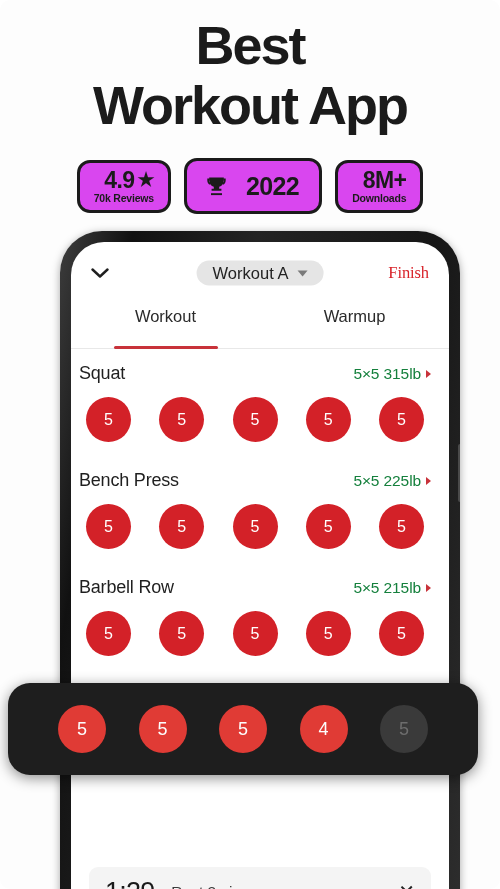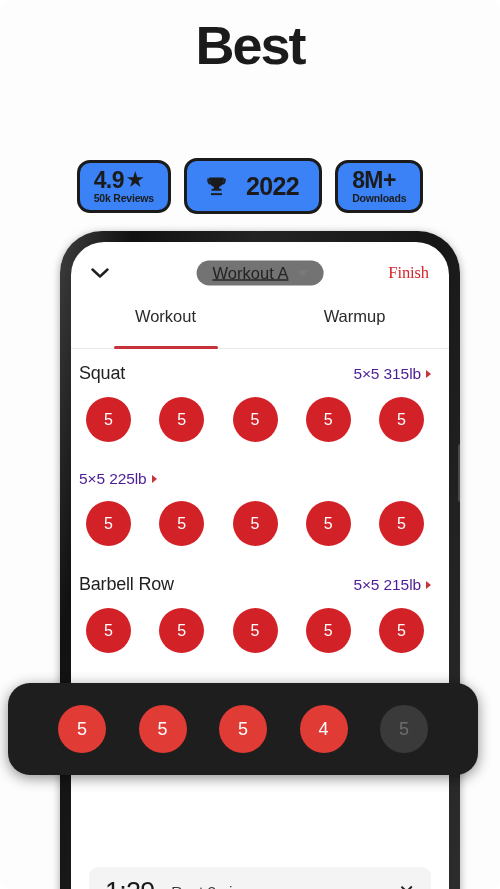--- a/index.html
+++ b/index.html
@@ -45,25 +45,25 @@
     left: 0;
     width: 500px;
     display: flex;
     justify-content: center;
     align-items: center;
     gap: 13px;
   }
   .badge {
     border: 3px solid #1b1b1b;
     border-radius: 13px;
-    background: #3b82f6;
+    background: #d946ef;
     padding: 5px 14px 6px 14px;
     display: flex;
     flex-direction: column;
-    align-items: flex-start;
+    align-items: flex-end;
     justify-content: center;
     min-height: 52px;
   }
   .badge-main {
     font-size: 23px;
     font-weight: bold;
     color: #1b1b1b;
     line-height: 1.05;
     display: flex;
     align-items: center;
@@ -129,29 +129,28 @@
   .chev-down {
     width: 26px; height: 26px;
     display: flex; align-items: center; justify-content: center;
     cursor: pointer;
   }
   .workout-pill {
     position: absolute;
     left: 50%;
     top: 50%;
     transform: translate(-50%,-50%);
-    background: #737373;
+    background: #e5e5e5;
     border-radius: 18px;
     height: 25px;
     display: flex;
     align-items: center;
     gap: 9px;
     padding: 0 16px;
     cursor: pointer;
-    text-decoration: underline;
   }
   .workout-pill-label {
     font-size: 16.5px;
     color: #232323;
   }
   .caret {
     width: 0; height: 0;
     border-left: 5px solid transparent;
     border-right: 5px solid transparent;
     border-top: 6px solid #7a7a7a;
@@ -202,21 +201,21 @@
     align-items: center;
     justify-content: space-between;
   }
   .ex-name {
     font-size: 18px;
     color: #1f1f1f;
     letter-spacing: -0.2px;
   }
   .ex-meta {
     font-size: 15.5px;
-    color: #4c1d95;
+    color: #15803d;
     display: flex;
     align-items: center;
     gap: 5px;
     cursor: pointer;
     letter-spacing: -0.1px;
   }
   .meta-chev {
     width: 0; height: 0;
     border-top: 4.5px solid transparent;
     border-bottom: 4.5px solid transparent;
@@ -302,30 +301,31 @@
     cursor: pointer;
   }
 </style>
 </head>
 <body>
 
 <div id="root">
 
   <div class="hero">
     <div class="hero-line hero-line-1">Best</div>
+    <div class="hero-line hero-line-2">Workout App</div>
   </div>
 
   <div class="badges">
 
     <div class="badge">
       <div class="badge-main">
         <span>4.9</span>
         <span class="star-glyph">★</span>
       </div>
-      <div class="badge-sub">50k Reviews</div>
+      <div class="badge-sub">70k Reviews</div>
     </div>
 
     <div class="badge badge-center">
       <div class="badge-main">
         <span>
           <svg class="trophy-svg" width="19" height="20" viewBox="0 0 19 20" aria-hidden="true">
             <path fill="#1b1b1b" d="M2.2 1.4h14.6v3.0c0 3.1-1.9 5.6-4.6 6.3v2.1h2.2v2.0H4.6v-2.0h2.2v-2.1C4.1 10.0 2.2 7.5 2.2 4.4V1.4z"></path>
             <rect x="4.0" y="17.2" width="11" height="1.9" fill="#1b1b1b"></rect>
             <path fill="#1b1b1b" d="M0.3 2.6h2.3v2.0H1.9c0 1.0 .5 1.7 1.2 2.0v2.1C1.5 8.1 0.3 6.4 0.3 4.4V2.6z"></path>
             <path fill="#1b1b1b" d="M18.7 2.6h-2.3v2.0h0.7c0 1.0-.5 1.7-1.2 2.0v2.1c1.6-.6 2.8-2.3 2.8-4.3V2.6z"></path>
@@ -388,20 +388,21 @@
             <span class="set-dot">5</span>
             <span class="set-dot">5</span>
             <span class="set-dot">5</span>
             <span class="set-dot">5</span>
             <span class="set-dot">5</span>
           </div>
         </div>
 
         <div class="ex-row">
           <div class="ex-head">
+            <span class="ex-name">Bench Press</span>
             <span class="ex-meta">
               <span>5×5 225lb</span>
               <span class="meta-chev"></span>
             </span>
           </div>
           <div class="set-row">
             <span class="set-dot">5</span>
             <span class="set-dot">5</span>
             <span class="set-dot">5</span>
             <span class="set-dot">5</span>

